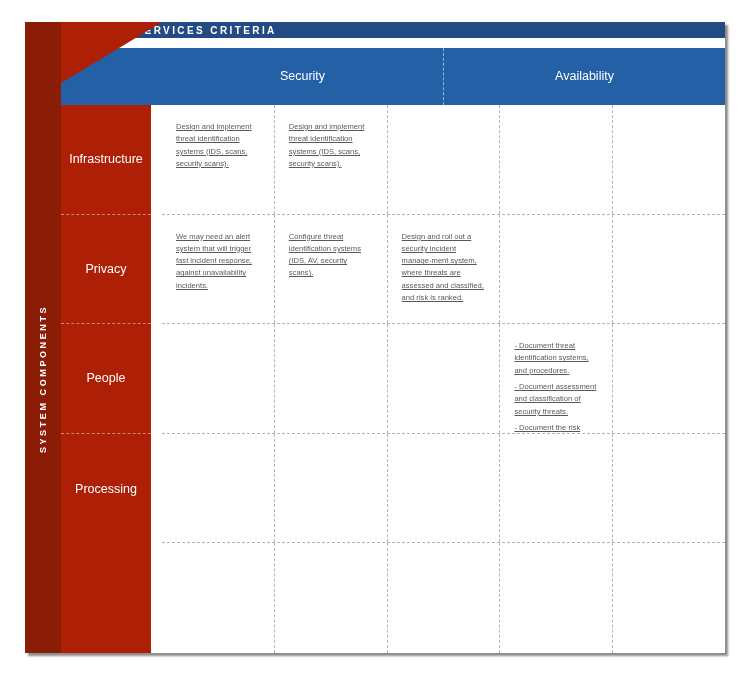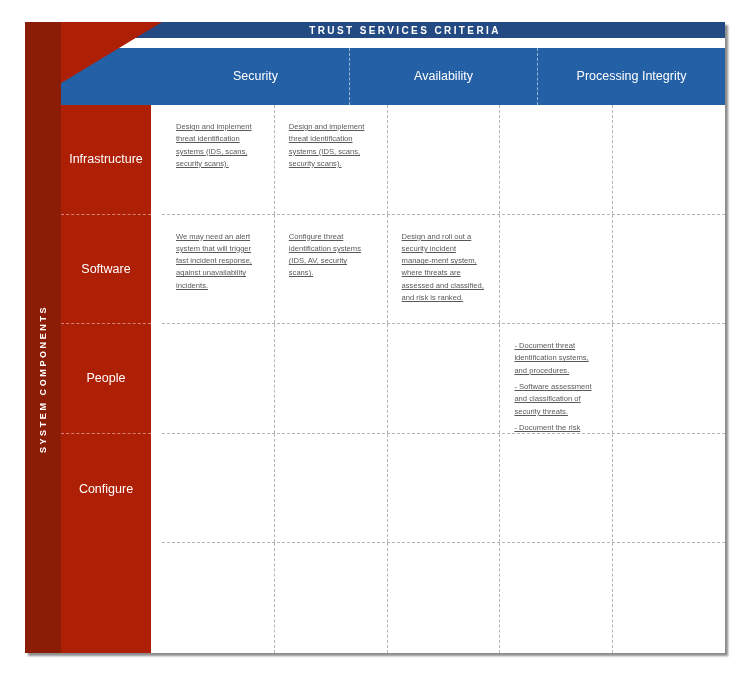--- a/index.html
+++ b/index.html
@@ -34,21 +34,20 @@
     top: 0;
     width: 700px;
     height: 16px;
     background: #234a82;
     color: #ffffff;
     font-size: 10px;
     letter-spacing: 2.4px;
     font-weight: bold;
     display: flex;
     align-items: center;
-    justify-content: center;
     box-sizing: border-box;
     padding-left: 60px;
   }
 
   
   #criteria-header {
     position: absolute;
     left: 137px;
     top: 26px;
     width: 563px;
@@ -192,46 +191,43 @@
     <span>TRUST SERVICES CRITERIA</span>
   </div>
 
   <div id="criteria-header">
     <div class="crit-cell">
       <span>Security</span>
     </div>
     <div class="crit-cell">
       <span>Availability</span>
     </div>
-    <div class="crit-cell">
-      <span>Processing Integrity</span>
-    </div>
   </div>
 
   <div id="corner-triangle">
     <div class="tri"></div>
     <div id="corner-dark-strip"></div>
   </div>
 
   <div id="axis-strip">
     <div id="axis-label">SYSTEM COMPONENTS</div>
   </div>
 
   <div id="rowlabel-col">
     <div class="rowlabel-cell">
       <span>Infrastructure</span>
     </div>
     <div class="rowlabel-cell">
-      <span>Software</span>
+      <span>Privacy</span>
     </div>
     <div class="rowlabel-cell">
       <span>People</span>
     </div>
     <div class="rowlabel-cell">
-      <span>Configure</span>
+      <span>Processing</span>
     </div>
   </div>
 
   <div id="body-grid">
       <div class="body-row">
         <div class="body-cell">
           <p>Design and implement threat identification systems (IDS, scans, security scans).</p>
         </div>
         <div class="body-cell">
           <p>Design and implement threat identification systems (IDS, scans, security scans).</p>
@@ -252,21 +248,21 @@
         </div>
         <div class="body-cell"></div>
         <div class="body-cell"></div>
       </div>
       <div class="body-row">
         <div class="body-cell"></div>
         <div class="body-cell"></div>
         <div class="body-cell"></div>
         <div class="body-cell">
           <p>- Document threat identification systems, and procedures.</p>
-          <p>- Software assessment and classification of security threats.</p>
+          <p>- Document assessment and classification of security threats.</p>
           <p>- Document the risk assessment of security threats.</p>
         </div>
         <div class="body-cell"></div>
       </div>
       <div class="body-row">
         <div class="body-cell"></div>
         <div class="body-cell"></div>
         <div class="body-cell"></div>
         <div class="body-cell"></div>
         <div class="body-cell"></div>

